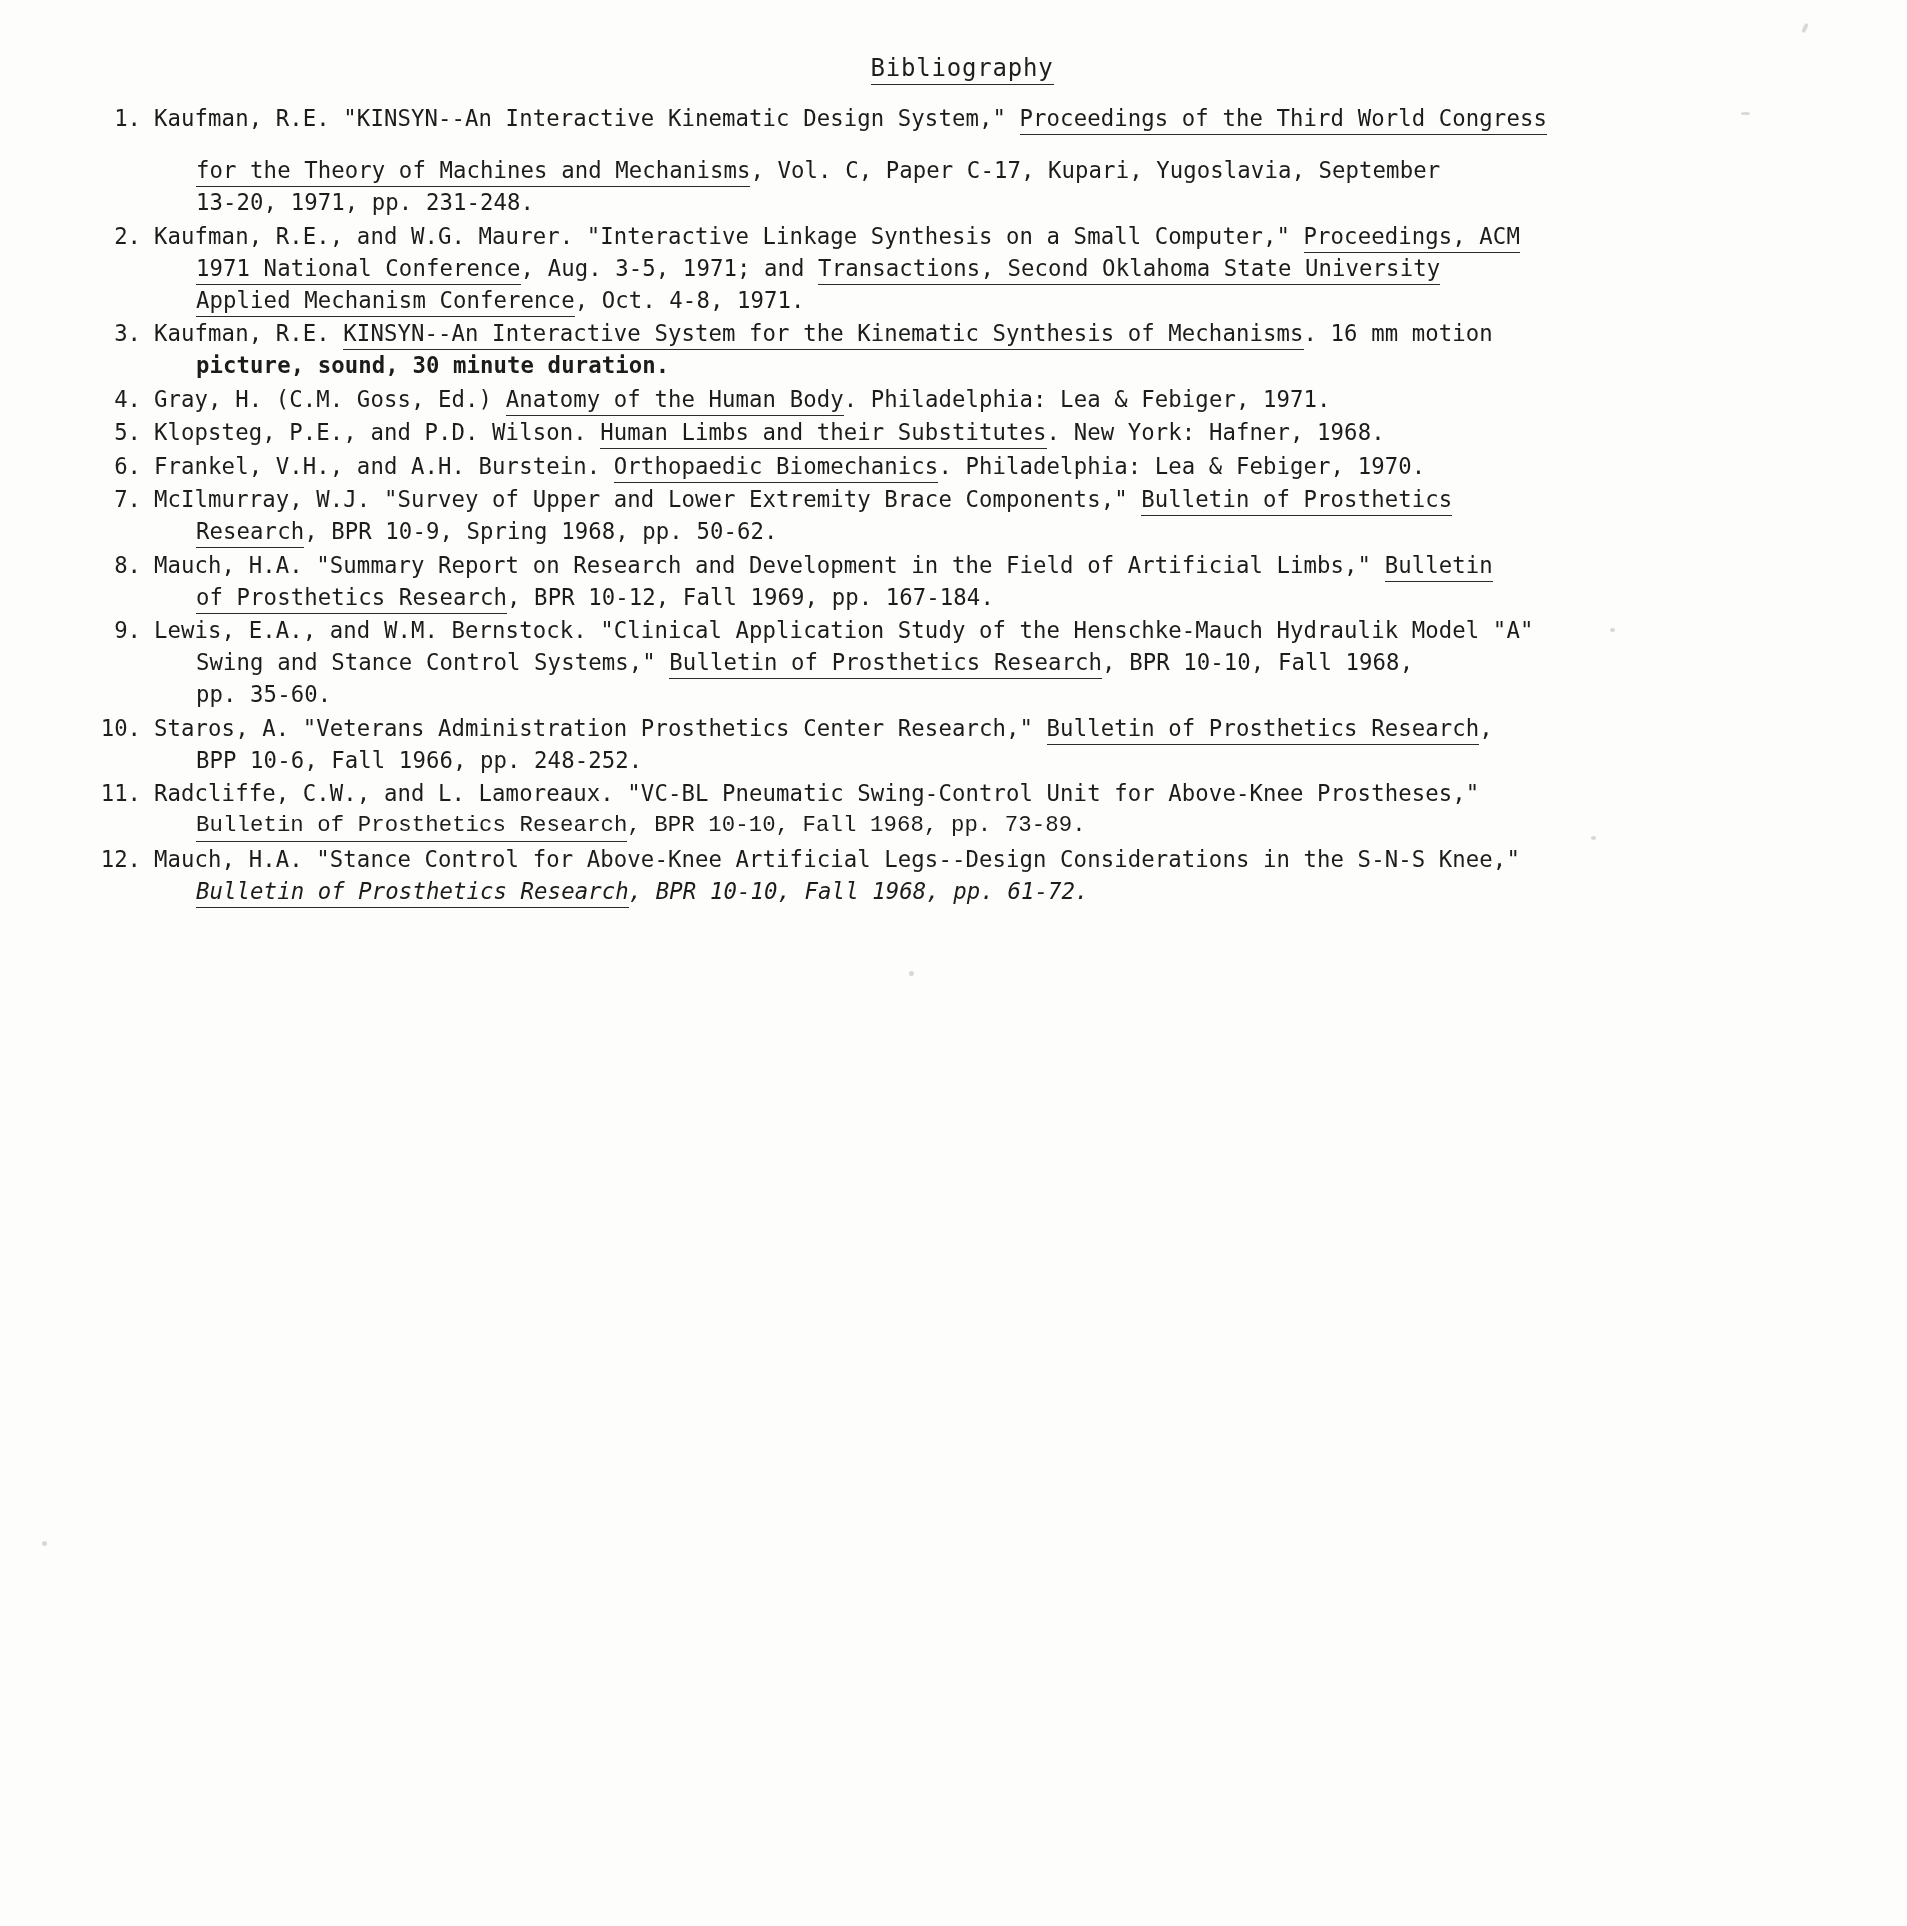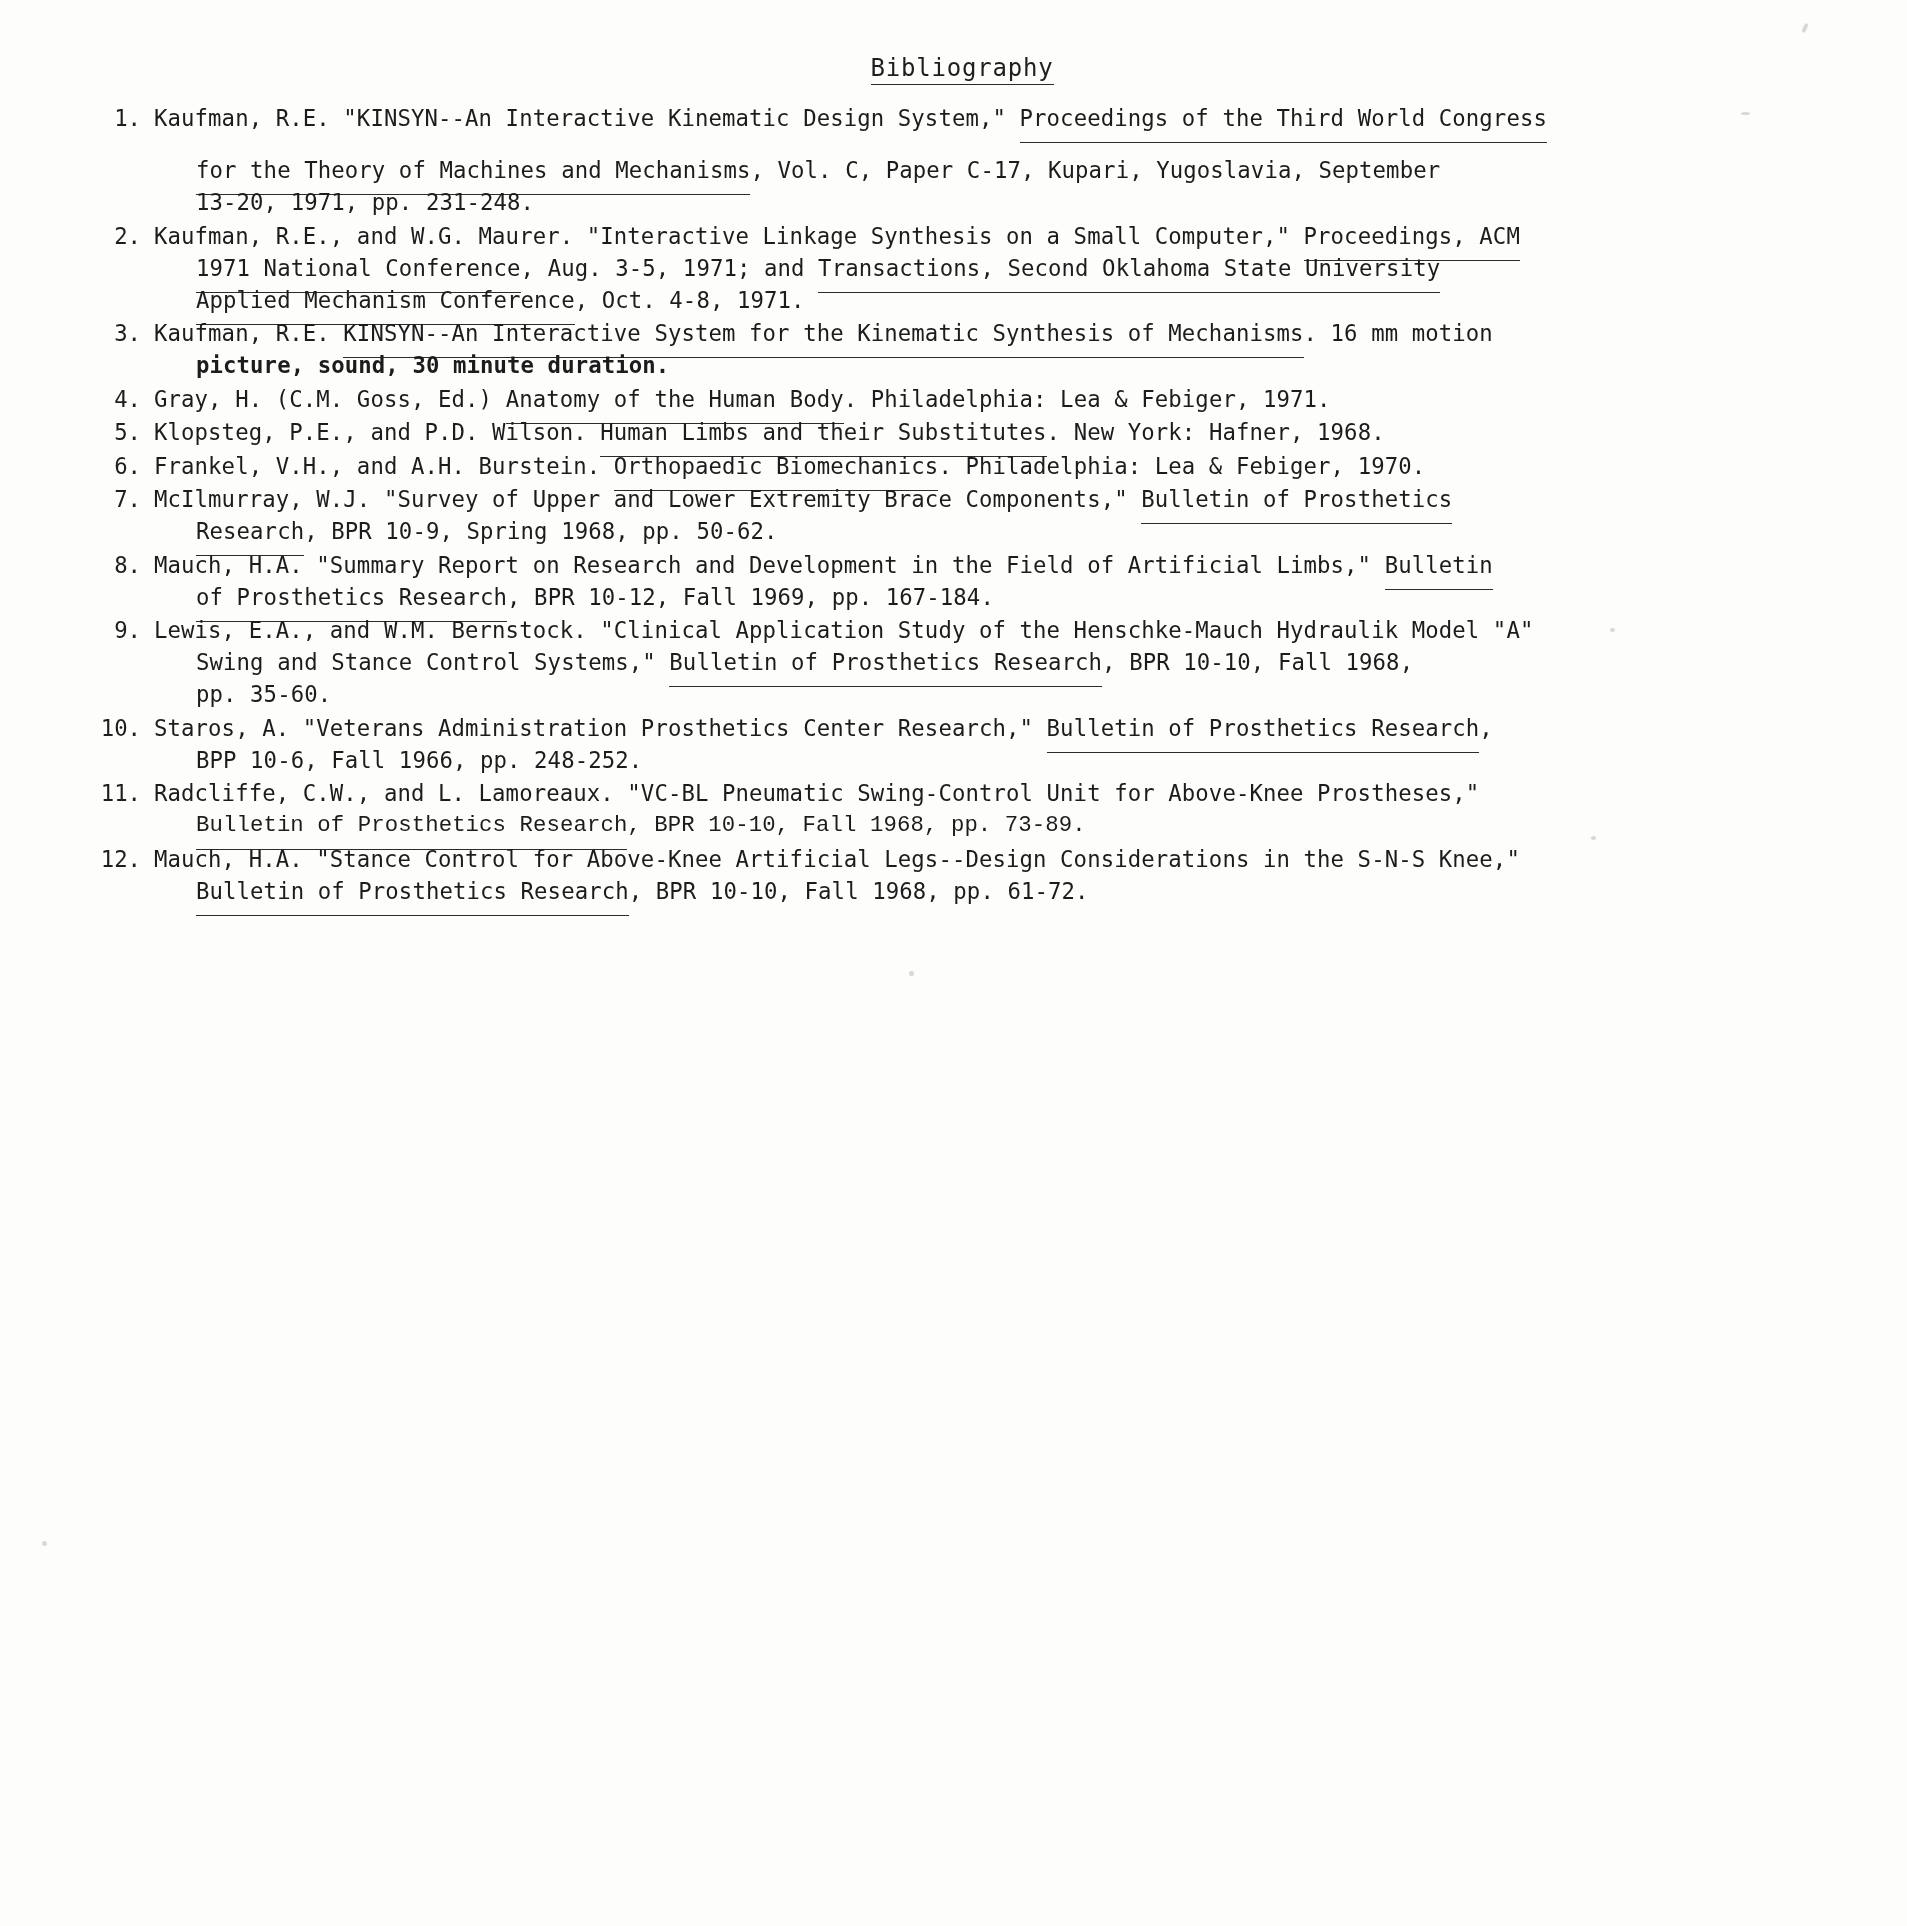--- a/index.html
+++ b/index.html
@@ -70,21 +70,21 @@
     line-height: 32px;
     color: #1c1c1c;
     letter-spacing: 0.1px;
     text-indent: 0;
   }
   .entry-text .ind {
     display: block;
   }
   .u {
     border-bottom: 1.2px solid #2b2b2b;
-    padding-bottom: 11px;
+    padding-bottom: 3px;
   }
 
   
   .speck {
     position: absolute;
     background: #b9b9b9;
     border-radius: 50%;
     opacity: .55;
   }
 </style>
@@ -171,21 +171,21 @@
           <div class="entry-num">11.</div>
           <div class="entry-text">
             <span class="ind"><span>Radcliffe, C.W., and L. Lamoreaux.  "VC-BL Pneumatic Swing-Control Unit for Above-Knee Prostheses,"</span></span>
             <span class="ind" style="padding-left: 42px; font-family: Liberation Mono, monospace;"><span class="u">Bulletin of Prosthetics Research</span><span>, BPR 10-10, Fall 1968, pp. 73-89.</span></span>
           </div>
         </div>
         <div class="entry">
           <div class="entry-num">12.</div>
           <div class="entry-text">
             <span class="ind"><span>Mauch, H.A.  "Stance Control for Above-Knee Artificial Legs--Design Considerations in the S-N-S Knee,"</span></span>
-            <span class="ind" style="padding-left: 42px;"><span class="u">Bulletin of Prosthetics Research</span><span>, BPR 10-10, Fall 1968, pp. 61-72.</span></span>
+            <span class="ind" style="padding-left: 42px; font-style: italic;"><span class="u">Bulletin of Prosthetics Research</span><span>, BPR 10-10, Fall 1968, pp. 61-72.</span></span>
           </div>
         </div>
       </div>
 
     <div class="speck" style="left:1803px; top:23px; width:3.9px; height:10px; transform:rotate(25deg);"></div>
     <div class="speck" style="left:1741px; top:112px; width:8.5px; height:3.1px;"></div>
     <div class="speck" style="left:42px; top:1541px; width:5.4px; height:5.4px;"></div>
     <div class="speck" style="left:909px; top:971px; width:4.6px; height:4.6px;"></div>
     <div class="speck" style="left:1591px; top:836px; width:5.4px; height:3.9px;"></div>
     <div class="speck" style="left:1610px; top:628px; width:4.6px; height:3.9px;"></div>

